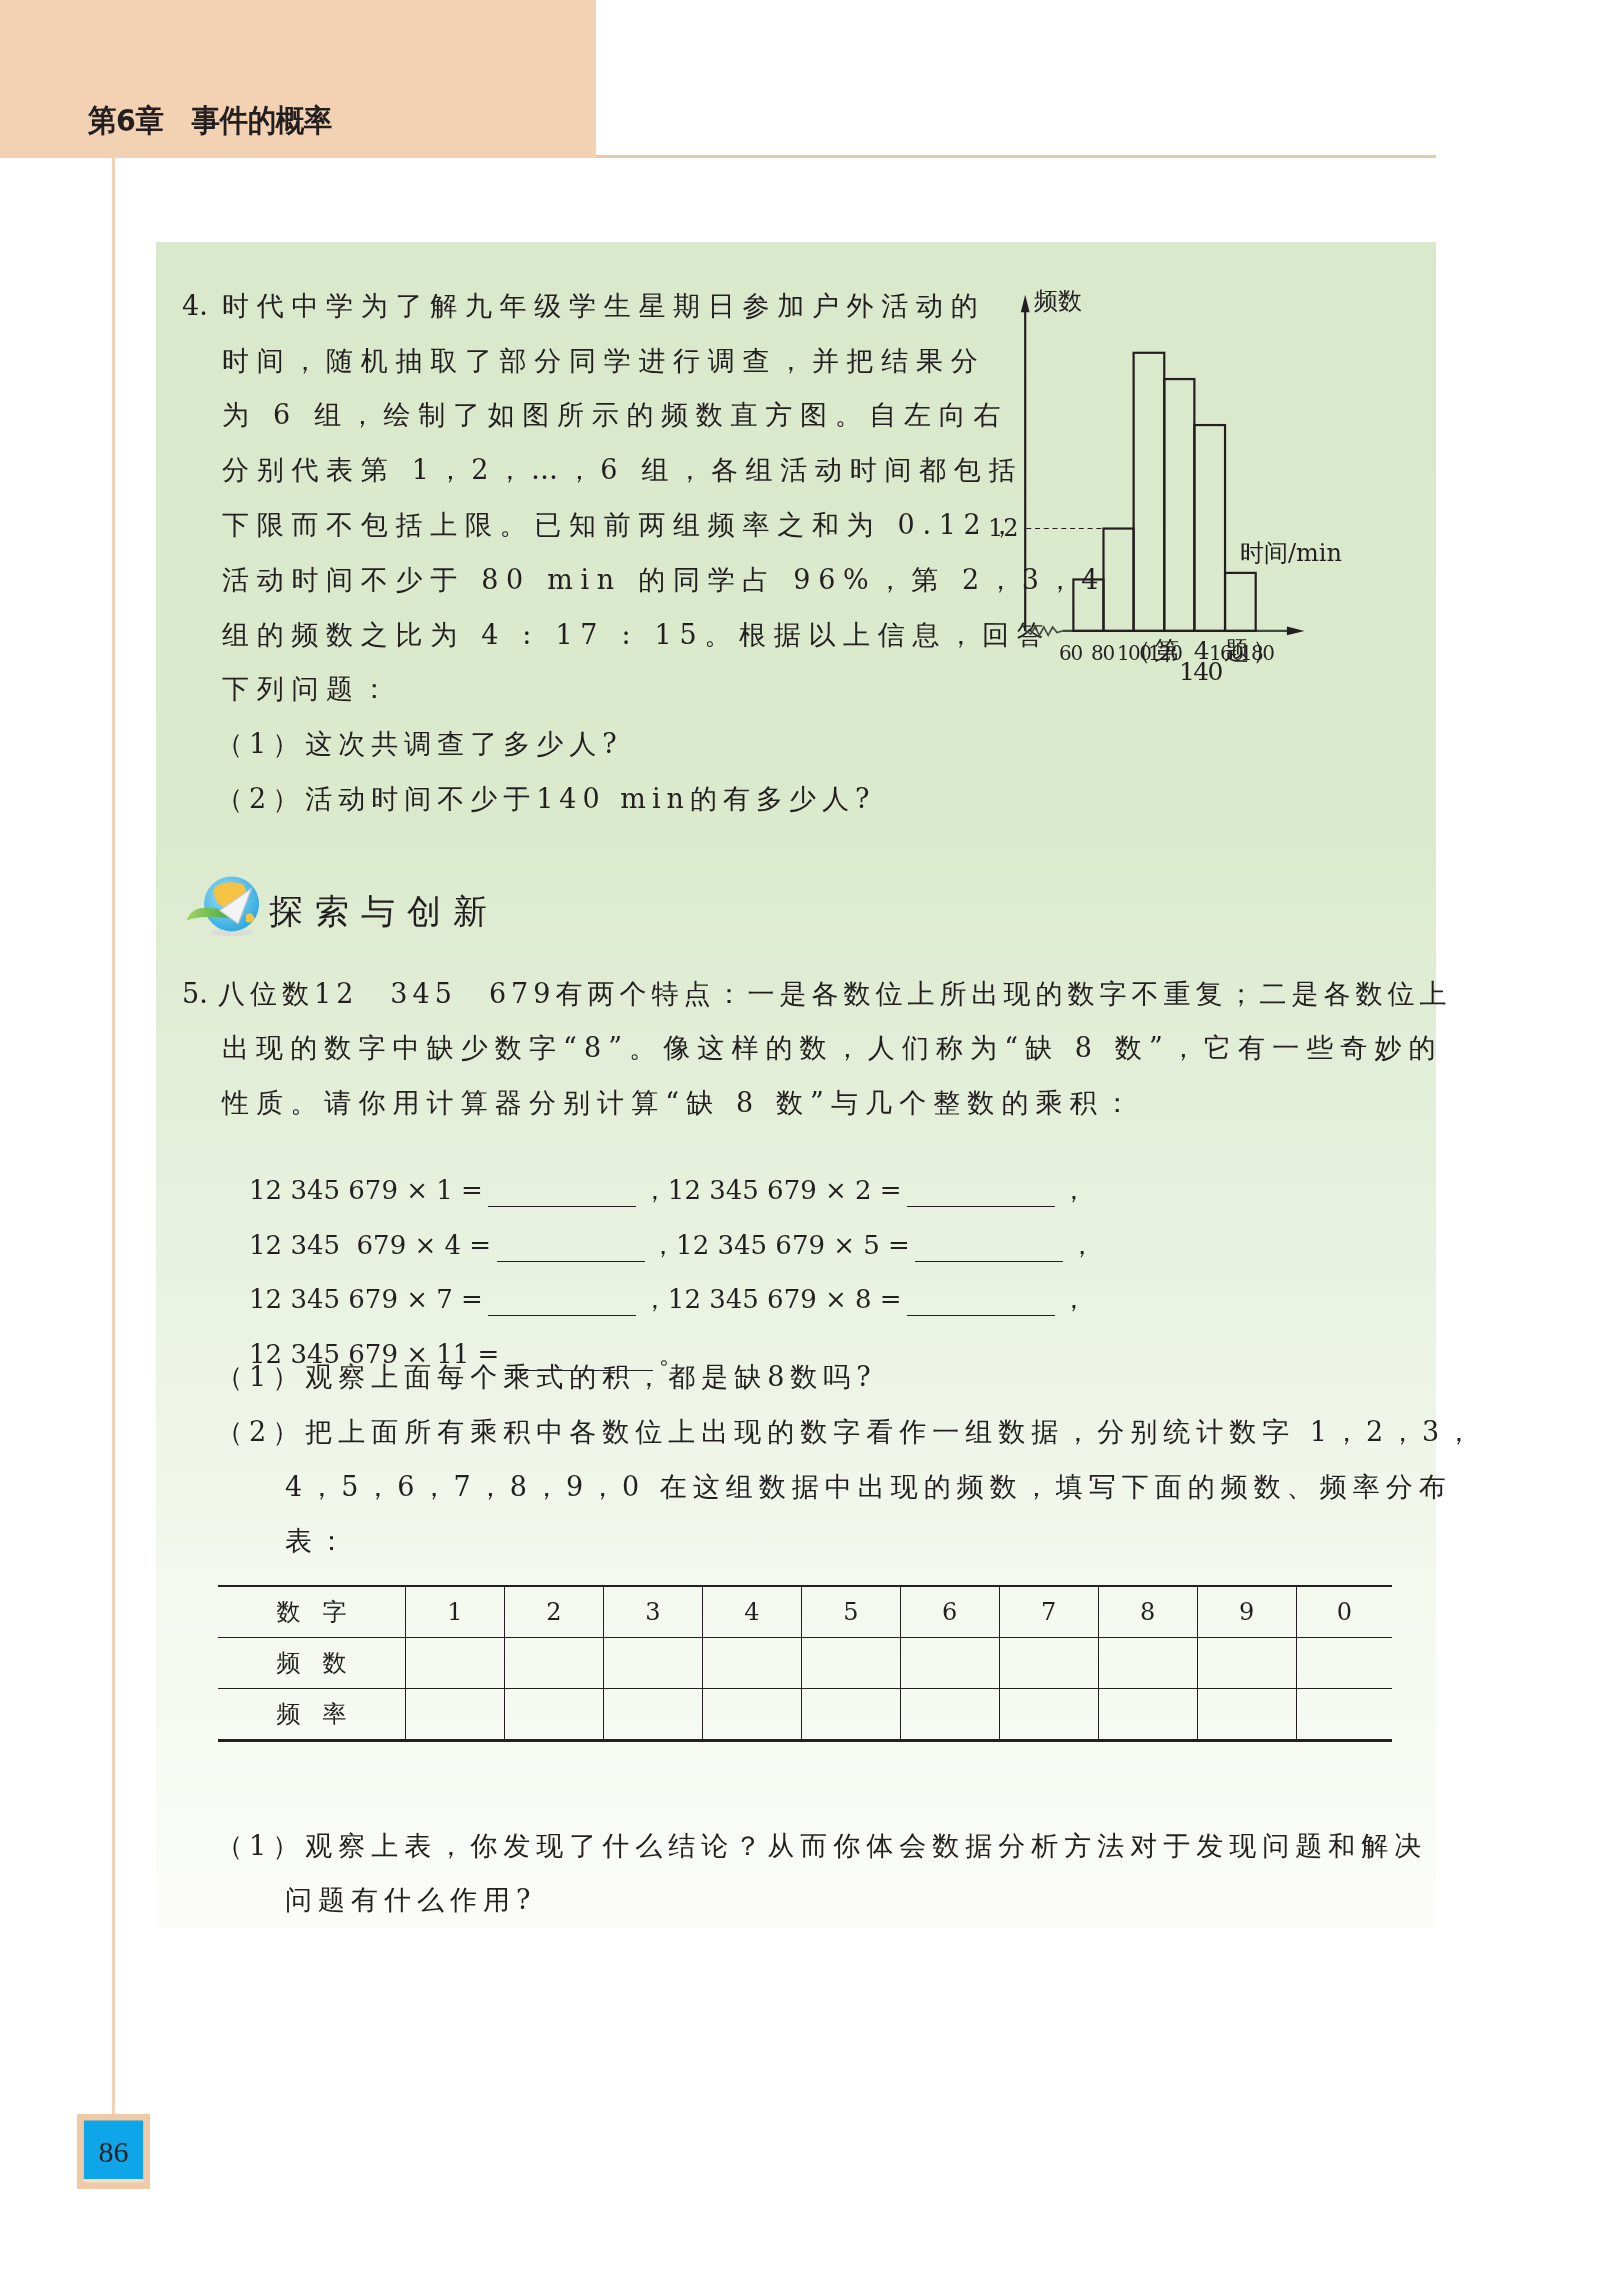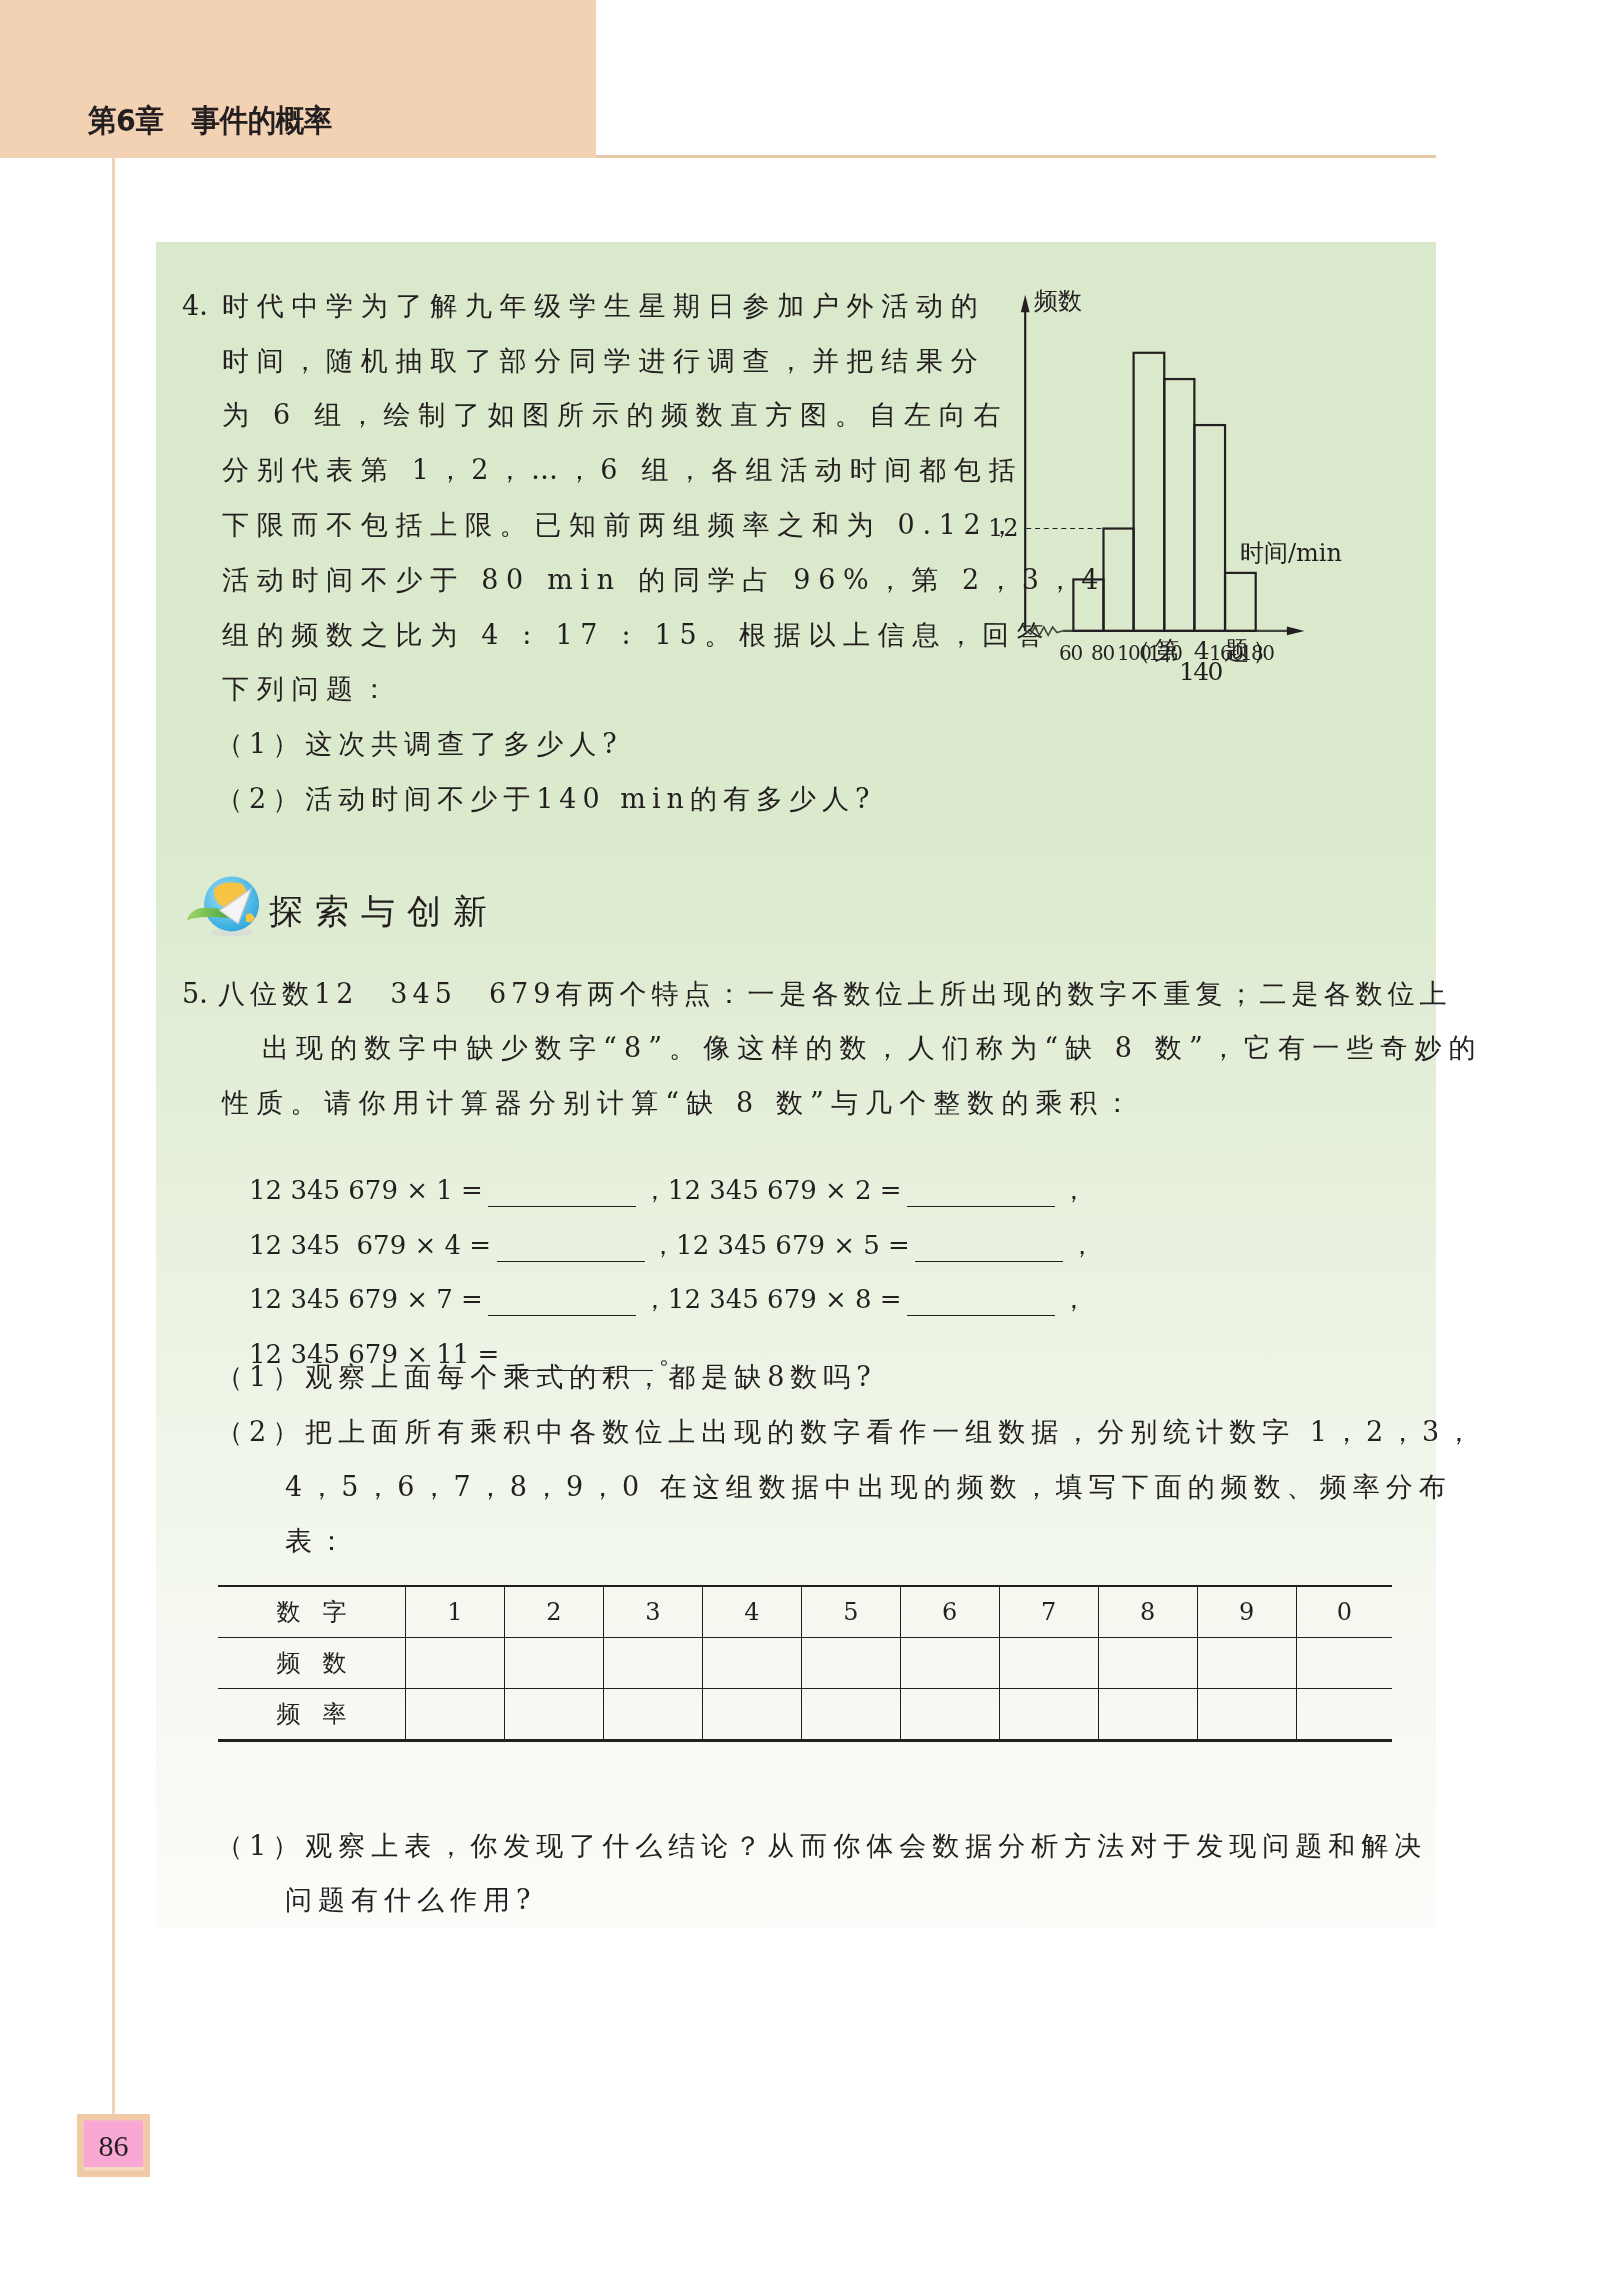--- a/index.html
+++ b/index.html
@@ -45,22 +45,22 @@
   }
   #freq-table td {
     height:50px; text-align:center; border-left:0.8px solid #231f20; padding:0;
   }
   #freq-table td:first-child { border-left:none; width:165px; letter-spacing:22px; padding-left:22px; }
   #freq-table tr { border-bottom:1.6px solid #231f20; }
   #freq-table tr:first-child { border-top:2.7px solid #231f20; }
   #freq-table tr:last-child { border-bottom:3.3px solid #231f20; }
   
   #page-num-box {
-    left:77px; top:2114px; width:73px; height:63px;
-    background:#f9a8d4; box-shadow: inset 0 0 0 6.6px #f0c9a6, inset 0 -3.3px 0 6.6px #f7dcc4;
+    left:77px; top:2114px; width:73px; height:75px;
+    background:#0ea5e9; box-shadow: inset 0 0 0 6.6px #f0c9a6, inset 0 -3.3px 0 6.6px #f7dcc4;
     display:flex; align-items:center; justify-content:center;
     font-size:30px; font-family:"Liberation Serif","DejaVu Serif",serif;
   }
 </style>
 </head>
 <body>
 
 <div class="abs" id="header-band"></div>
 <div class="abs" id="chapter-title">第6章　事件的概率</div>
 <div class="abs" id="header-rule"></div>
@@ -135,21 +135,21 @@
     <path d="M118,78 Q128,70 134,84 Q126,96 118,90Z" fill="#f6c343"></path>
     <path d="M10,88 Q20,60 58,66 L98,70 L96,84 L58,82 Q30,80 10,88Z" fill="url(#arw)"></path>
     <polygon points="70,70 128,30 104,94" fill="#f4f4f4" stroke="#c7c7c7" stroke-width="2"></polygon>
   </svg>
 </div>
 <div class="abs" id="section-title">探索与创新</div>
 
 <div>
   <div class="line" style="left:182px;top:977px;">5.</div>
   <div class="line" style="left:218px;top:977px;letter-spacing:5px;">八位数12　345　679有两个特点：一是各数位上所出现的数字不重复；二是各数位上</div>
-  <div class="line" style="left:222px;top:1031px;letter-spacing:7.1px;margin-left:40px;">出现的数字中缺少数字“8”。像这样的数，人们称为“缺 8 数”，它有一些奇妙的</div>
+  <div class="line" style="left:222px;top:1031px;letter-spacing:7.1px;">出现的数字中缺少数字“8”。像这样的数，人们称为“缺 8 数”，它有一些奇妙的</div>
   <div class="line" style="left:222px;top:1086px;letter-spacing:7.1px;">性质。请你用计算器分别计算“缺 8 数”与几个整数的乘积：</div>
 
   <div class="line" style="left:216px;top:1141px;font-size:26px;">
     <span>12 345 679 × 1 =</span><span class="blank"></span><span>，</span><span>12 345 679 × 2 =</span><span class="blank"></span><span>，</span>
   </div>
   <div class="line" style="left:216px;top:1196px;font-size:26px;">
     <span>12 345  679 × 4 =</span><span class="blank"></span><span>，</span><span>12 345 679 × 5 =</span><span class="blank"></span><span>，</span>
   </div>
   <div class="line" style="left:216px;top:1250px;font-size:26px;">
     <span>12 345 679 × 7 =</span><span class="blank"></span><span>，</span><span>12 345 679 × 8 =</span><span class="blank"></span><span>，</span>

